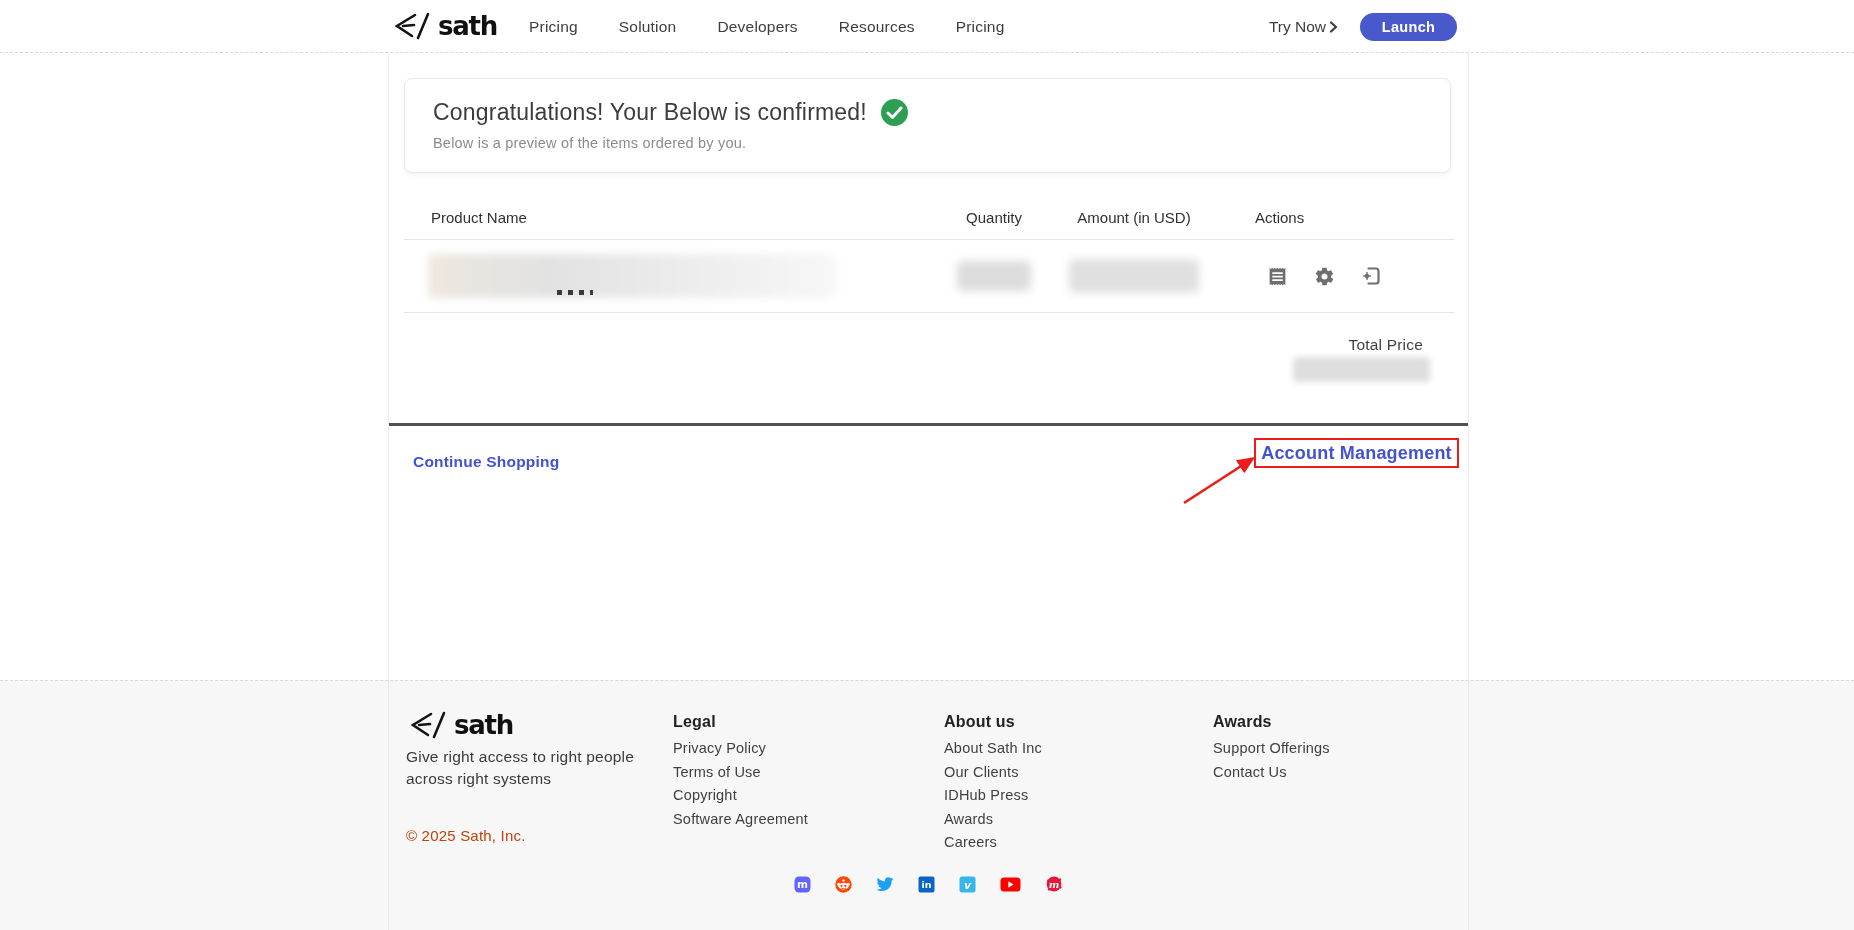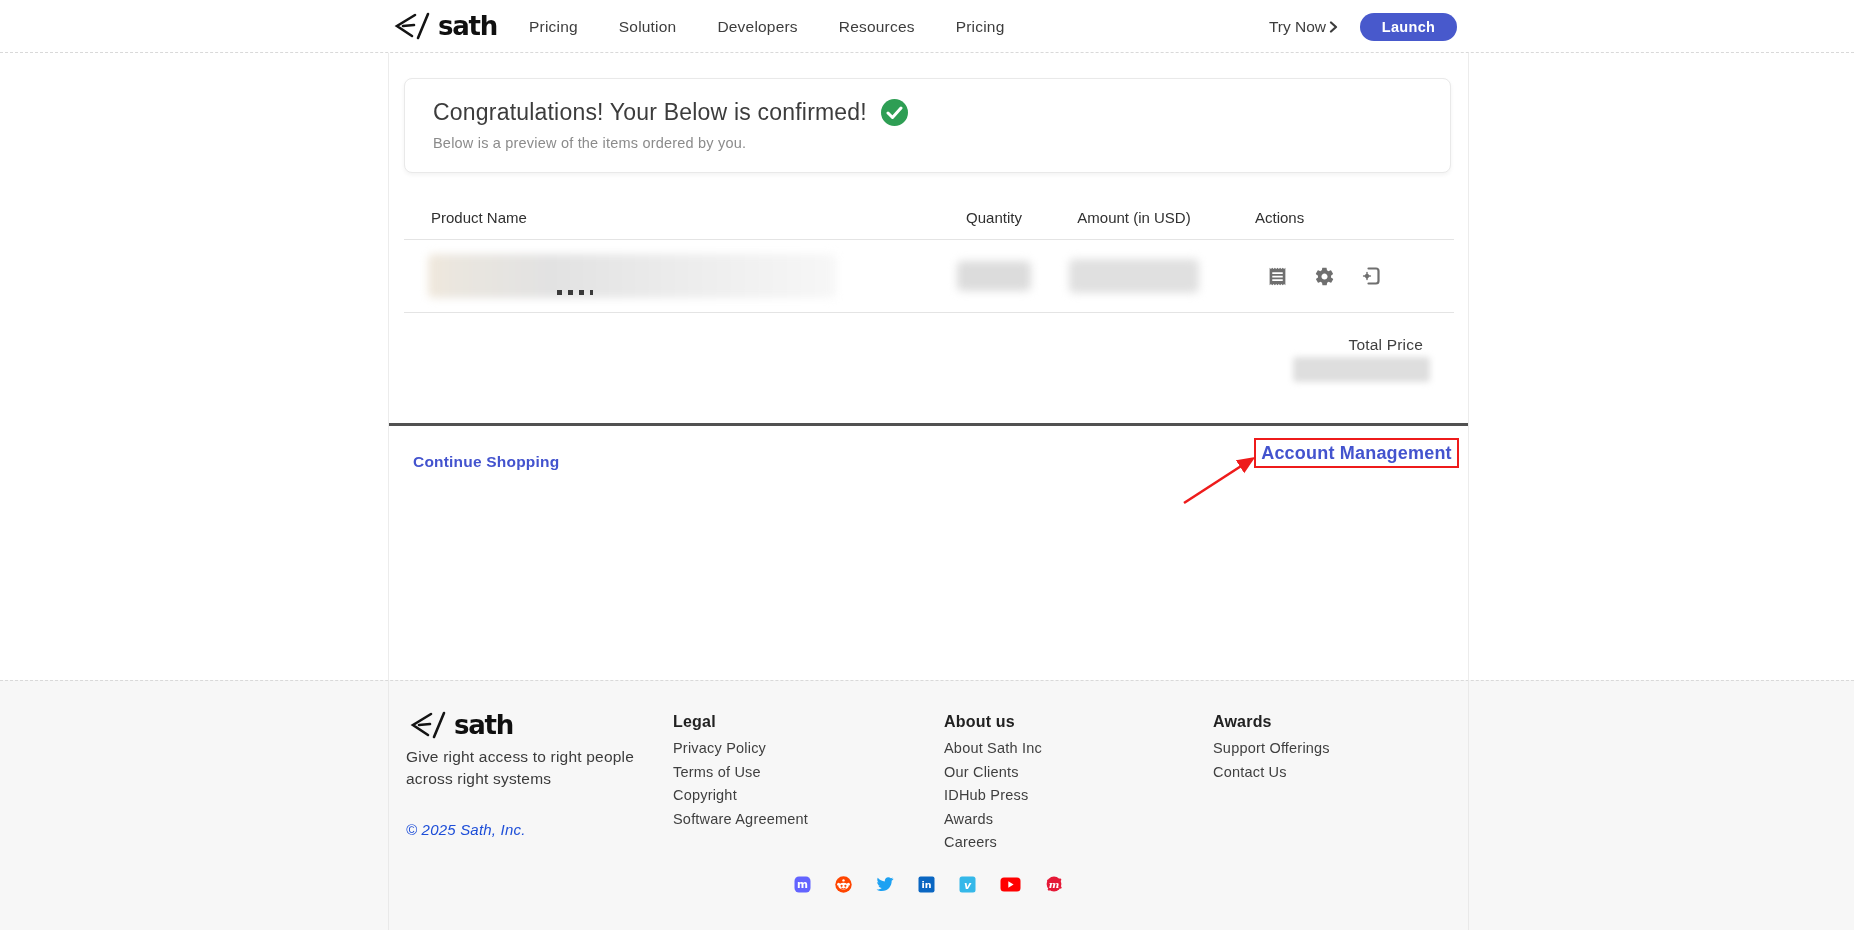--- a/index.html
+++ b/index.html
@@ -68,21 +68,21 @@
   .annot-arrow { position:absolute; left:787px; top:390px; }
 
   
   .footer { position:absolute; left:0; top:680px; width:100%; height:250px; background:#f7f7f7;
             border-top:1px dashed #d9d9d9; }
   .footer-col-wrap { position:absolute; left:388px; top:-1px; width:1081px; height:251px;
             border-left:1px solid #e9e9e9; border-right:1px solid #e9e9e9; }
   .footer-logo { position:absolute; left:17px; top:30px; }
   .footer-tagline { position:absolute; left:17px; top:66px; width:240px; font-size:15.5px;
                     color:#3b3b3b; line-height:22px; letter-spacing:.2px; }
-  .footer-copyright { position:absolute; left:17px; top:141px; font-size:15px; color:#1d4ed8; letter-spacing:.2px;font-style:italic; }
+  .footer-copyright { position:absolute; left:17px; top:147px; font-size:15px; color:#c2410c; letter-spacing:.2px; }
   .f-col { position:absolute; top:33px; }
   .f-col-legal { left:284px; } .f-col-about { left:555px; } .f-col-contact { left:824px; }
   .f-col-heading { font-size:16px; font-weight:700; color:#222; letter-spacing:.2px; }
   .f-col ul { list-style:none; margin-top:6px; }
   .f-col li { font-size:14.5px; color:#3f3f3f; line-height:23.5px; letter-spacing:.2px; cursor:pointer; }
   .social-row { position:absolute; left:0; top:195px; width:100%; display:flex; justify-content:center;
                 align-items:center; gap:24px; }
   .social-icon { display:inline-flex; cursor:pointer; }
 </style>
 </head>

